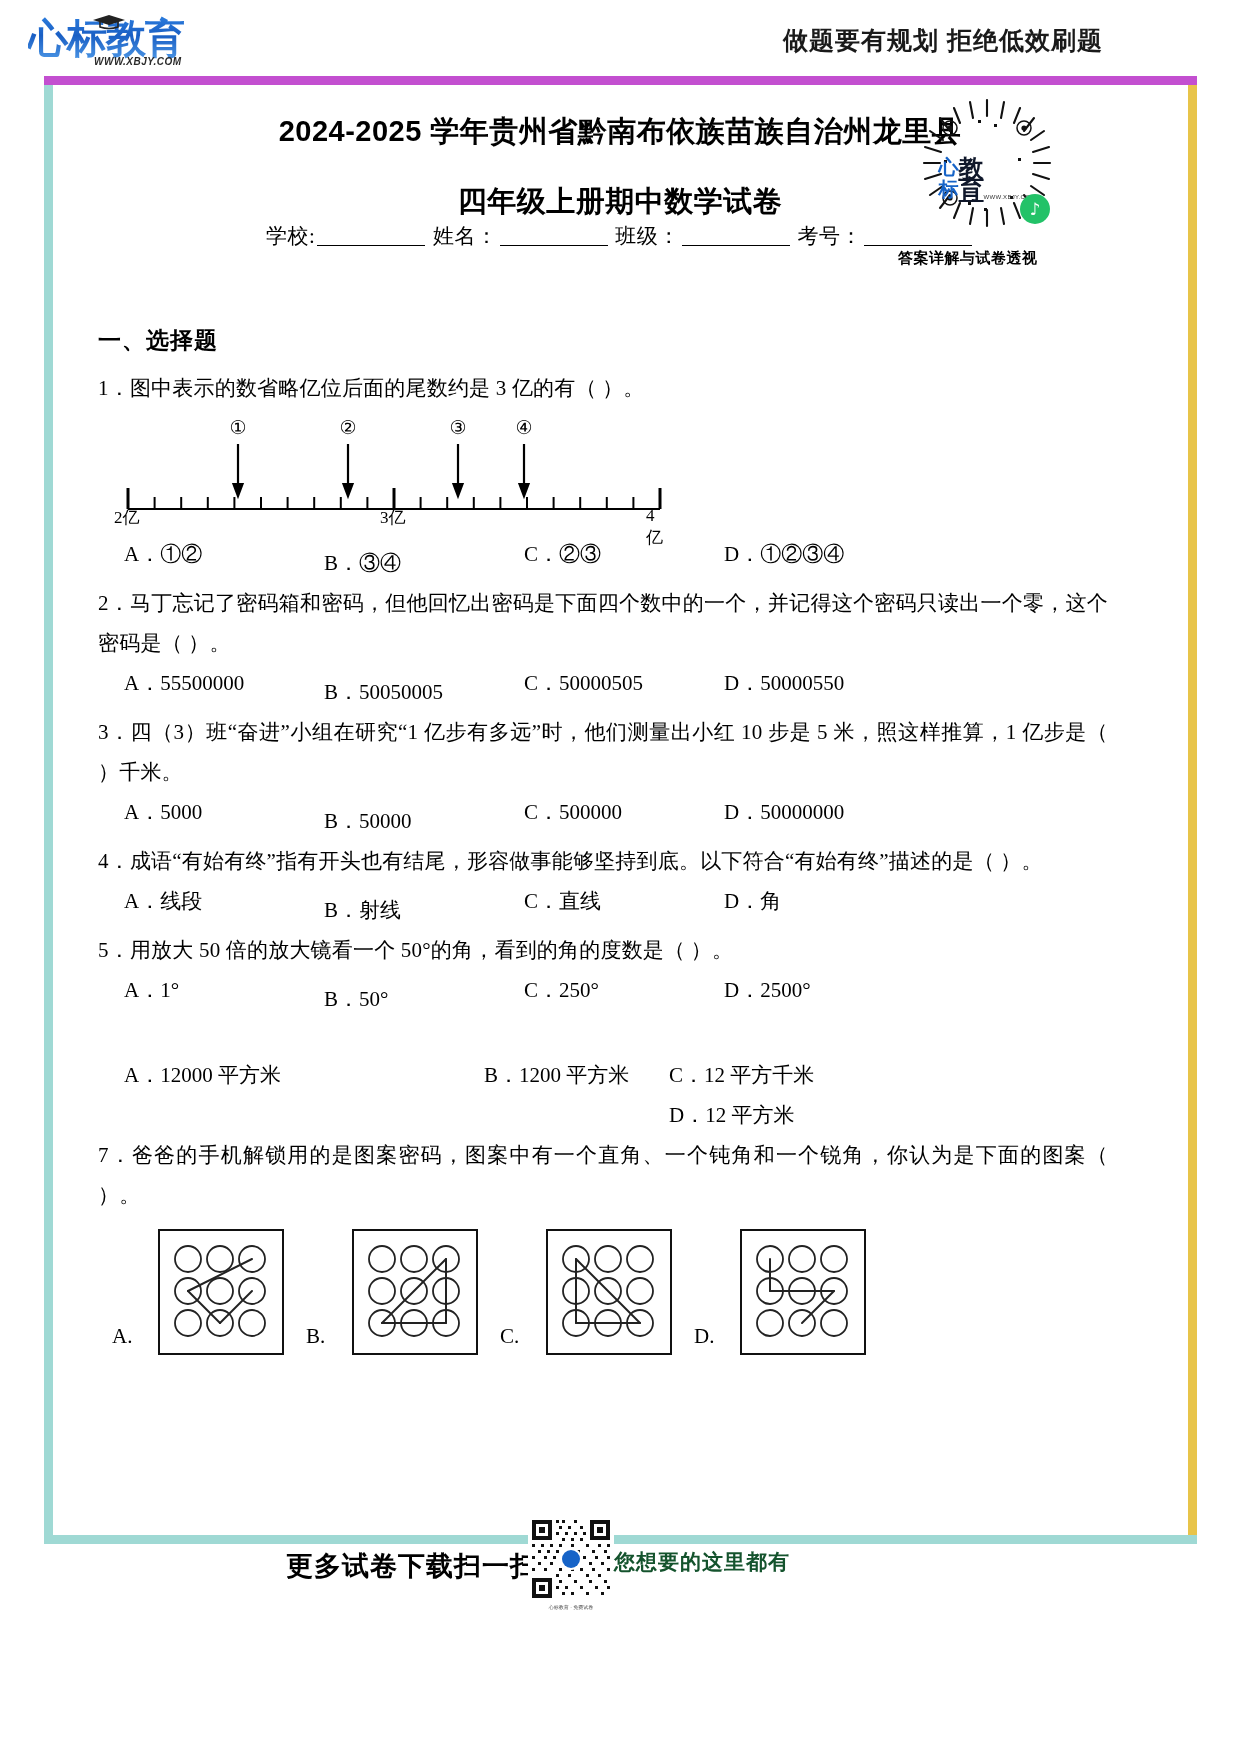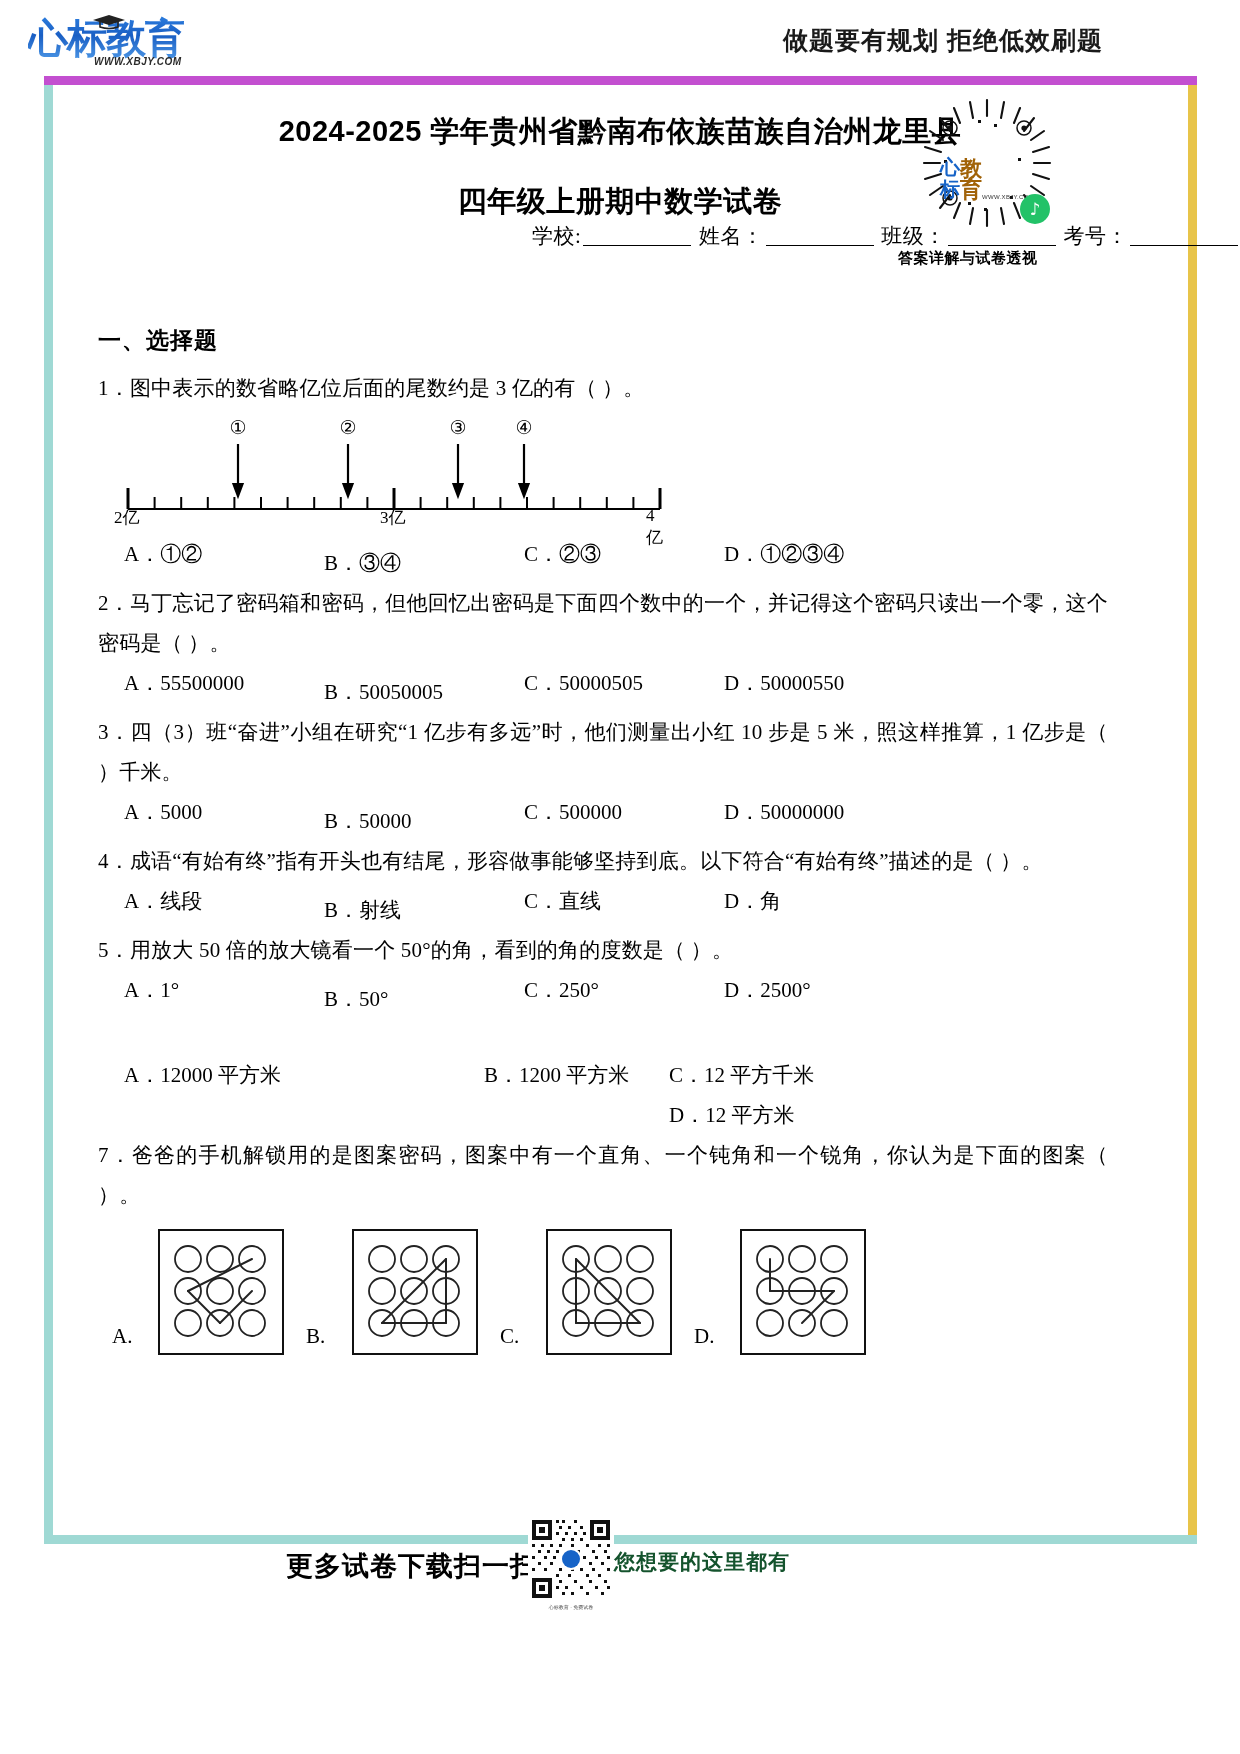--- a/index.html
+++ b/index.html
@@ -65,37 +65,37 @@
   .title-block { position:absolute; left:0; top:108px; width:1240px; }
   .doc-title {
     font-family:"Liberation Sans","DejaVu Sans",sans-serif;
     font-weight:bold; font-size:29px; text-align:center;
     letter-spacing:0.5px; line-height:46px; color:#000;
   }
   .doc-title.row2 { margin-top:24px; }
 
   .idline {
     position:absolute; left:0; top:222px; width:1240px;
-    text-align:right; font-size:21px; letter-spacing:0.5px;
+    text-align:center; font-size:21px; letter-spacing:0.5px;
   }
   .idline .seg { white-space:nowrap; }
   .idline .ul { display:inline-block; width:108px; border-bottom:1.5px solid #000; height:1px; vertical-align:-3px; margin:0 2px; }
 
   
   .qr-head {
     position:absolute; left:922px; top:98px; width:130px; height:130px;
   }
   .qr-sun { position:absolute; inset:0; }
   .qr-inner {
     position:absolute; left:26px; top:28px; width:78px; height:74px;
     display:flex; flex-direction:row; align-items:flex-end; justify-content:center;
     font-family:"Liberation Sans","DejaVu Sans",sans-serif;
   }
   .qr-inner .l1 { font-size:20px; font-weight:bold; color:#1663c7; line-height:22px; }
-  .qr-inner .l2 { font-size:22px; font-weight:bold; color:#a16207; line-height:21px; }
+  .qr-inner .l2 { font-size:25px; font-weight:bold; color:#0f172a; line-height:21px;text-decoration:underline; }
   .qr-inner .l3 { font-size:6px; color:#333; letter-spacing:0.3px; }
   .qr-badge {
     position:absolute; right:2px; bottom:4px; width:30px; height:30px;
     border-radius:50%; background:#23c268;
     display:flex; align-items:center; justify-content:center;
     color:#fff; font-size:17px; font-family:"DejaVu Sans",sans-serif;
   }
   .qr-caption {
     position:absolute; left:898px; top:249px; width:180px;
     font-size:15px; font-weight:bold; letter-spacing:0.5px; color:#000;

